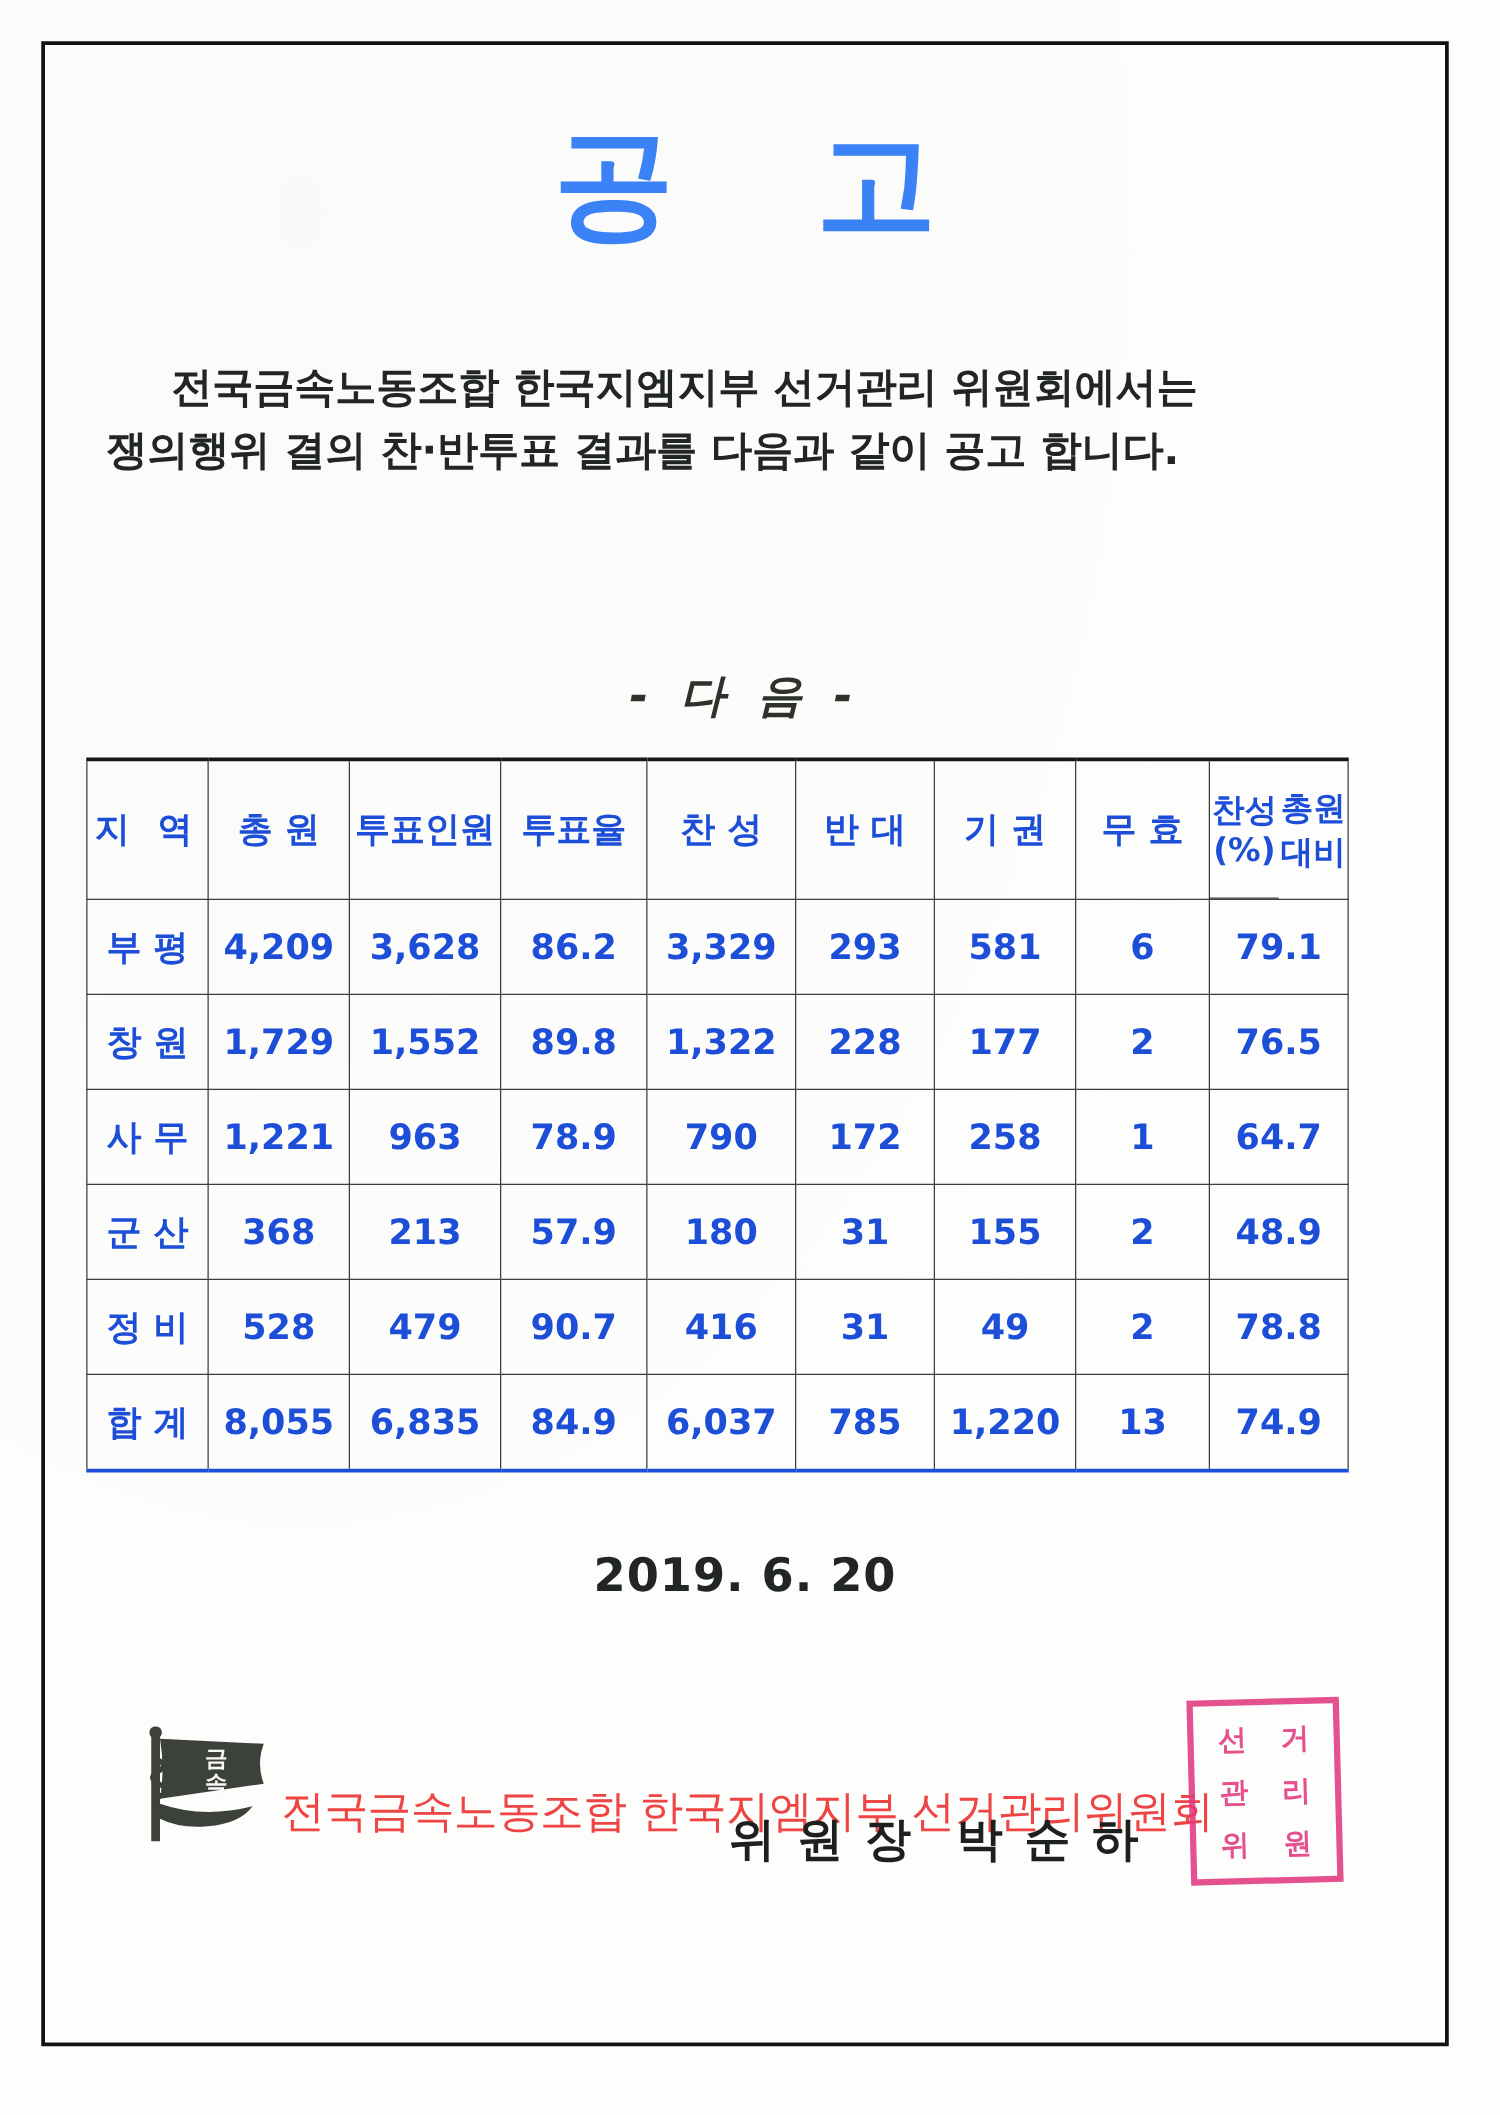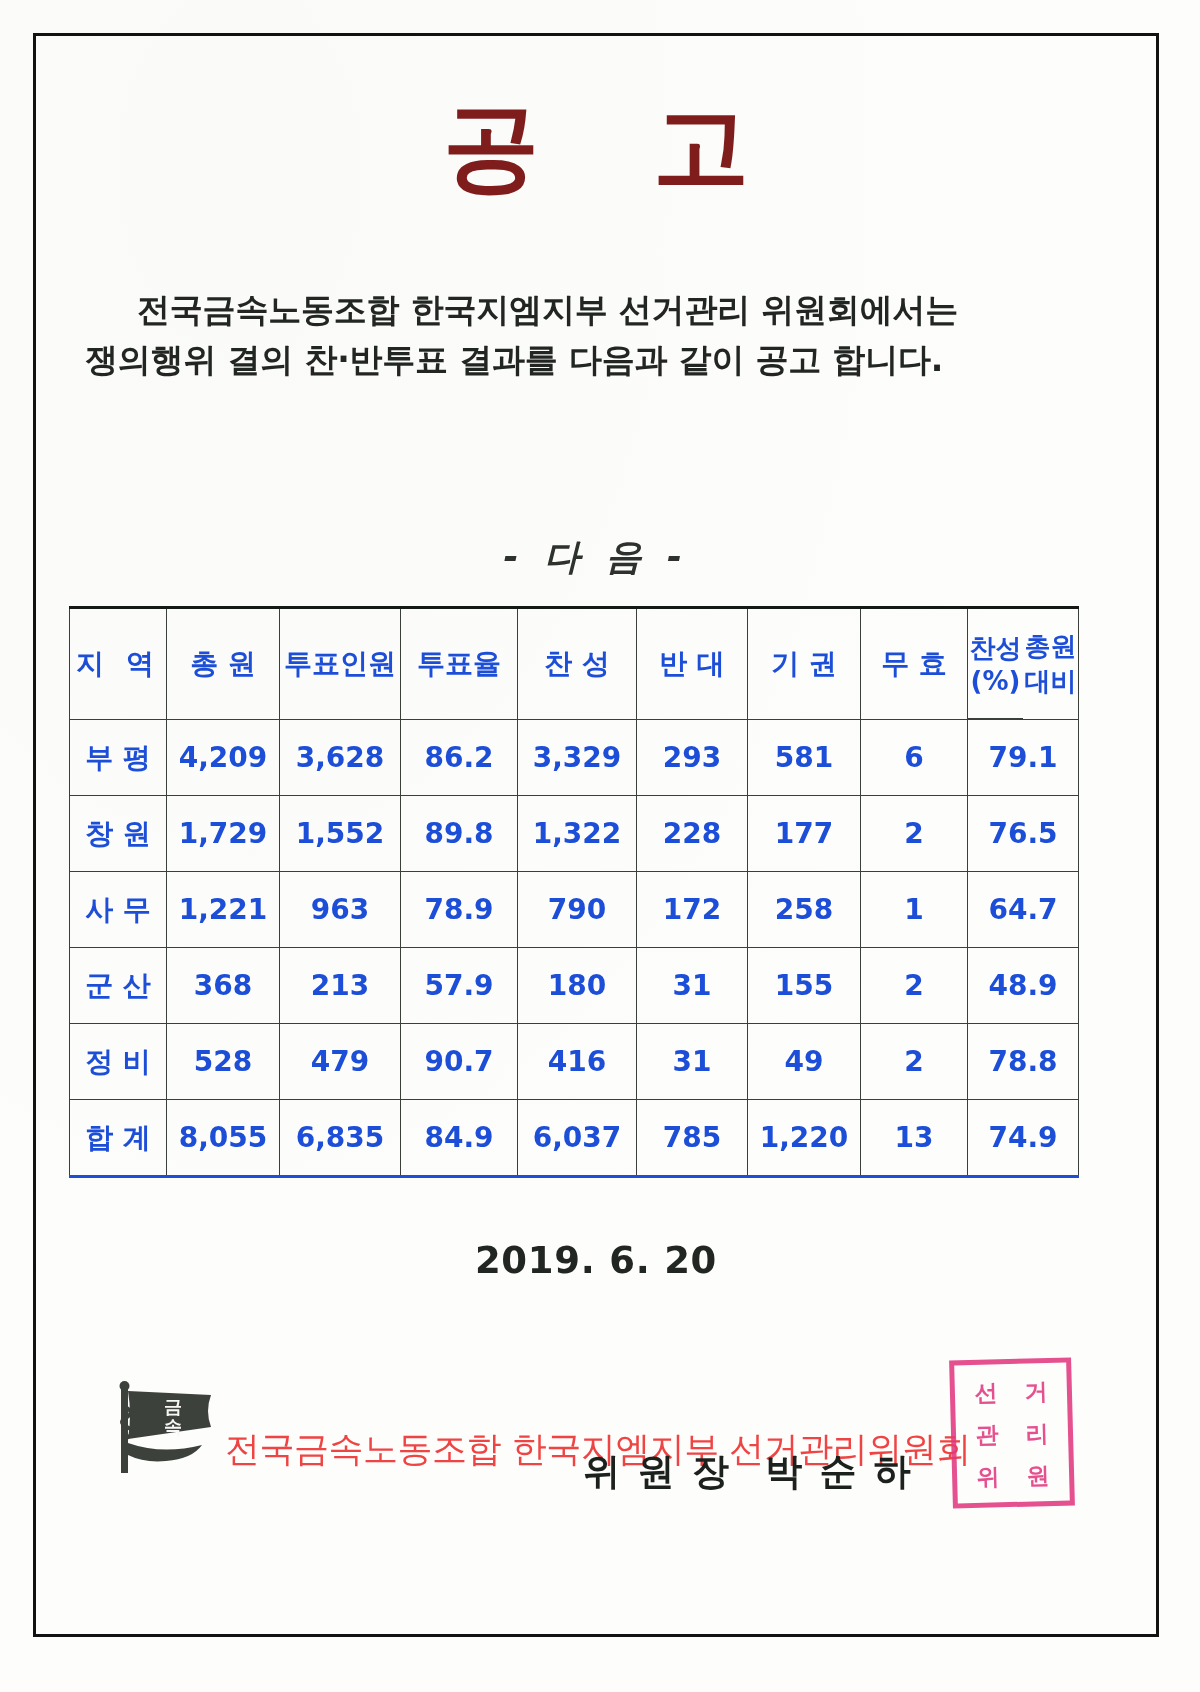--- a/index.html
+++ b/index.html
@@ -49,21 +49,21 @@
   .title {
     position: absolute;
     top: 62px;
     left: 0;
     width: 100%;
     text-align: center;
     font-size: 96px;
     font-weight: 700;
     letter-spacing: 0.42em;
     text-indent: 0.42em;
-    color: #7f1d1d;
+    color: #3b82f6;
     line-height: 1.1;
     font-family: "DejaVu Sans", "Liberation Sans", sans-serif;
   }
 
   
   .body-block {
     position: absolute;
     top: 252px;
     left: 52px;
     width: 1020px;

